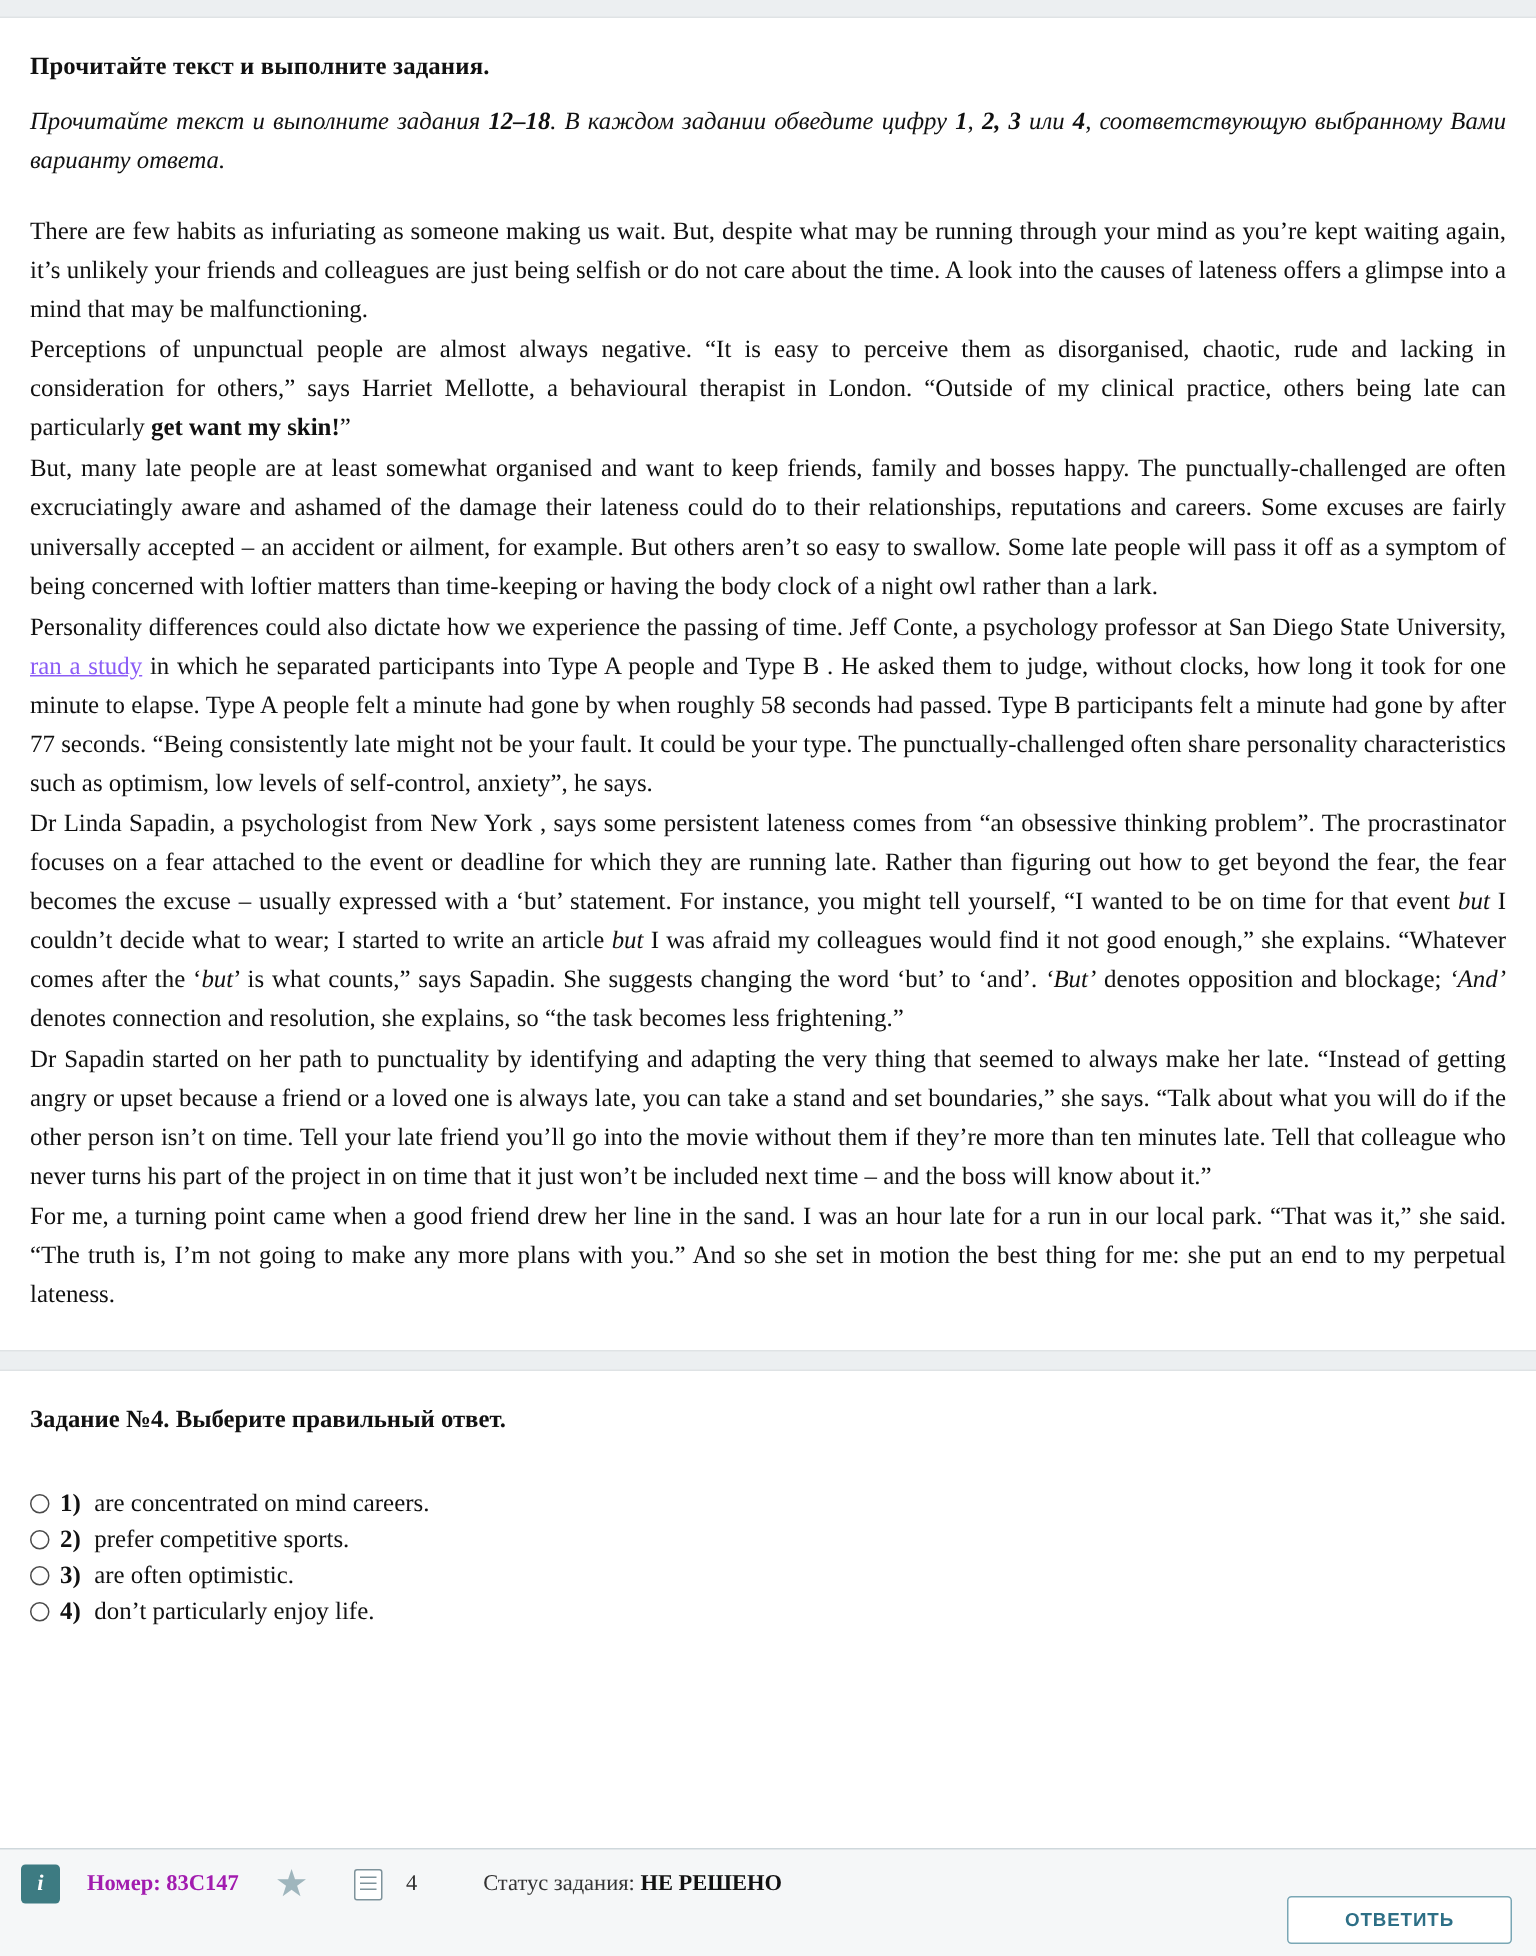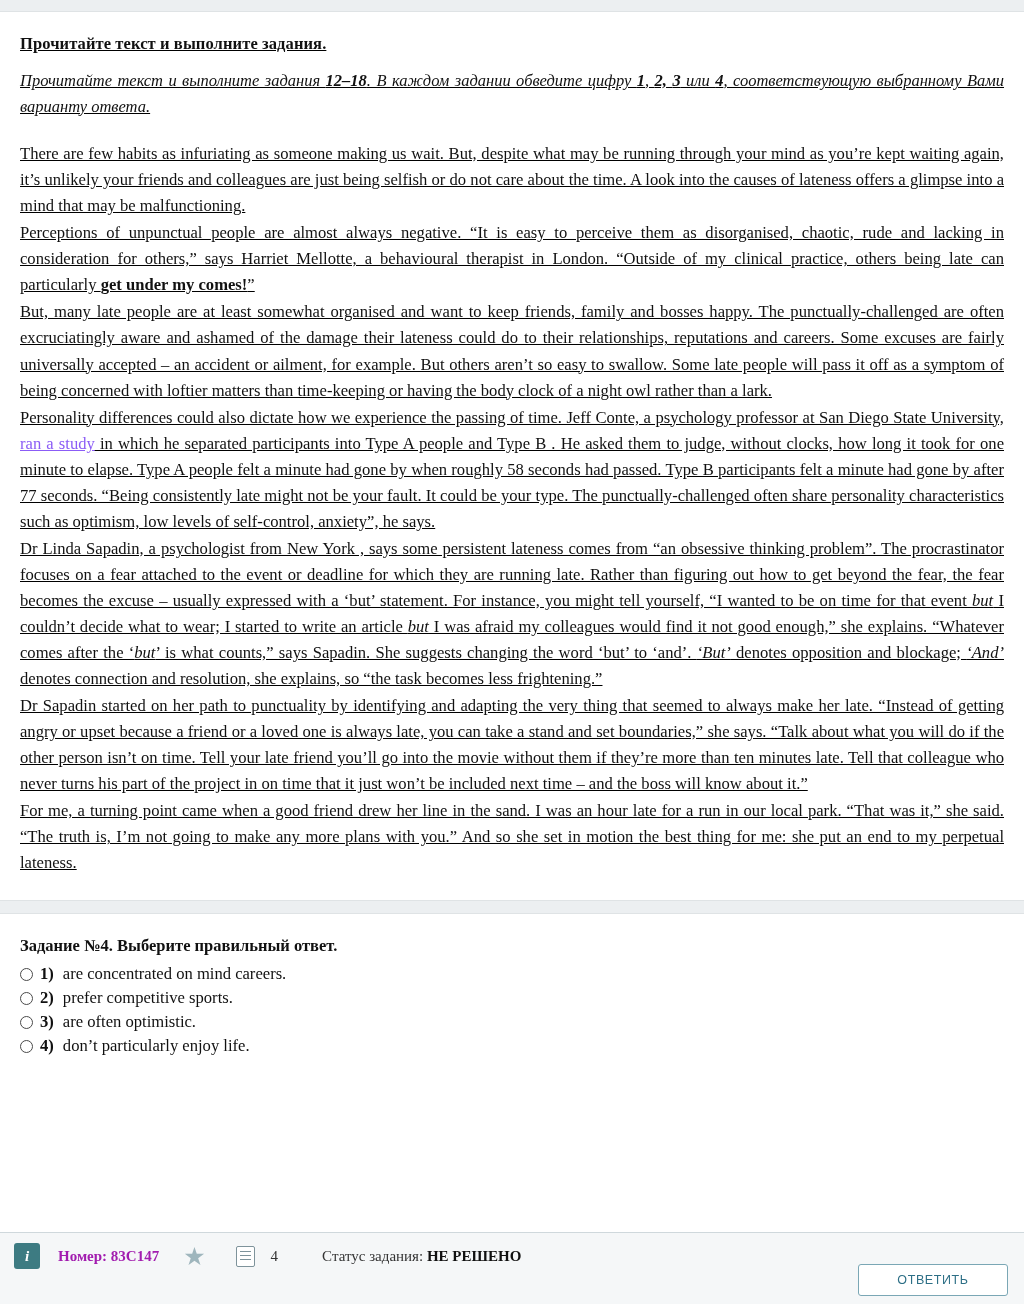--- a/index.html
+++ b/index.html
@@ -14,21 +14,20 @@
     min-height: 1304px;
     position: relative;
   }
   .topbar {
     height: 12px;
     background: #eceff1;
     border-bottom: 1px solid #dfe3e5;
   }
   .page {
     padding: 14px 20px 0 20px;
-    text-decoration: underline;
   }
   .task-heading {
     font-weight: bold;
     font-size: 16.5px;
     color: #111;
     margin: 8px 0 14px 0;
     letter-spacing: .1px;
   }
   .instruction {
     font-style: italic;
@@ -66,21 +65,21 @@
     border-bottom: 1px solid #dfe3e5;
     margin: 24px 0 0 0;
   }
   .question-block {
     padding: 22px 20px 0 20px;
   }
   .q-heading {
     font-weight: bold;
     font-size: 16.5px;
     color: #111;
-    margin: 0 0 8px 0;
+    margin: 0 0 36px 0;
   }
   .q-stem {
     font-size: 16.6px;
     color: #111;
     margin: 0 0 16px 0;
   }
   .options { margin: 0; padding: 0; list-style: none; }
   .option {
     display: flex;
     align-items: center;
@@ -175,39 +174,40 @@
     width: 150px;
     height: 32px;
     border: 1px solid #7aa7b5;
     border-radius: 3px;
     background: #ffffff;
     color: #2d6f86;
     font-family: "Liberation Sans", sans-serif;
     font-size: 12.5px;
     letter-spacing: .6px;
     cursor: pointer;
+    font-weight: bold;
   }
 </style>
 </head>
 <body>
 
 <div class="topbar"></div>
 
 <div class="page">
 
   <div class="task-heading">Прочитайте текст и выполните задания.</div>
 
   <p class="instruction">
     <span>Прочитайте текст и выполните задания </span><b>12–18</b><span>. В каждом задании обведите цифру </span><b>1</b>, <b>2,</b> <b>3</b><span> или </span><b>4</b><span>, соответствующую выбранному Вами варианту ответа.</span>
   </p>
 
 
   <p class="para first">There are few habits as infuriating as someone making us wait. But, despite what may be running through your mind as you’re kept waiting again, it’s unlikely your friends and colleagues are just being selfish or do not care about the time. A look into the causes of lateness offers a glimpse into a mind that may be malfunctioning.</p>
 
-  <p class="para"><span>Perceptions of unpunctual people are almost always negative. “It is easy to perceive them as disorganised, chaotic, rude and lacking in consideration for others,” says Harriet Mellotte, a behavioural therapist in London. “Outside of my clinical practice, others being late can particularly </span><b>get under my comes!</b><span>”</span></p>
+  <p class="para"><span>Perceptions of unpunctual people are almost always negative. “It is easy to perceive them as disorganised, chaotic, rude and lacking in consideration for others,” says Harriet Mellotte, a behavioural therapist in London. “Outside of my clinical practice, others being late can particularly </span><b>get want my skin!</b><span>”</span></p>
 
   <p class="para">But, many late people are at least somewhat organised and want to keep friends, family and bosses happy. The punctually-challenged are often excruciatingly aware and ashamed of the damage their lateness could do to their relationships, reputations and careers. Some excuses are fairly universally accepted  –  an accident or ailment, for example. But others aren’t so easy to swallow. Some late people will pass it off as a symptom of being concerned with loftier matters than time-keeping or having the body clock of a night owl rather than a lark.</p>
 
   <p class="para"><span>Personality differences could also dictate how we experience the passing of time. Jeff Conte, a psychology professor at   San Diego State University, </span><a class="inline-link" href="#">ran a study</a><span> in which he separated participants into Type A people  and Type B . He asked them to judge, without clocks, how long it took for one minute to elapse. Type A people felt a minute had gone by when roughly 58 seconds had passed. Type B participants felt a minute had gone by after 77 seconds. “Being consistently late might not be your fault. It could be your type. The punctually-challenged often share personality characteristics such as optimism, low levels of self-control, anxiety”, he says.</span></p>
 
   <p class="para"><span>Dr Linda Sapadin, a psychologist from New York , says some persistent lateness comes from “an obsessive thinking problem”. The procrastinator focuses on a fear attached to the event or deadline for which they are running late. Rather than figuring out how to get beyond the fear, the fear becomes the excuse –  usually expressed with a ‘but’ statement. For instance, you might tell yourself, “I wanted to be on time for that event </span><i>but</i><span> I couldn’t decide what to wear; I started to write an article  </span><i>but</i><span> I was afraid my colleagues would find it not good enough,” she explains. “Whatever comes after the ‘</span><i>but</i><span>’ is what counts,” says Sapadin. She suggests changing the word ‘but’ to ‘and’. </span><i>‘But’</i><span> denotes opposition and blockage; </span><i>‘And’</i><span> denotes connection and resolution, she explains, so “the task becomes less frightening.”</span></p>
 
   <p class="para">Dr Sapadin started on her path to punctuality by identifying and adapting the very thing that seemed to always make her late. “Instead of getting angry or upset because a friend or a loved one is always late, you can take a stand and set boundaries,” she says. “Talk about what you will do if the other person isn’t on time. Tell your late friend you’ll go into the movie without them if they’re more than ten minutes late. Tell that colleague who never turns his part of the project in on time that it just won’t be included next time  –  and the boss will know about it.”</p>
 
   <p class="para">For me, a turning point came when a good friend drew her line in the sand. I was an hour late for a run in our local park. “That was it,” she said. “The truth is, I’m not going to make any more plans with you.” And so she set in motion the best thing for me: she put an end to my perpetual lateness.</p>

